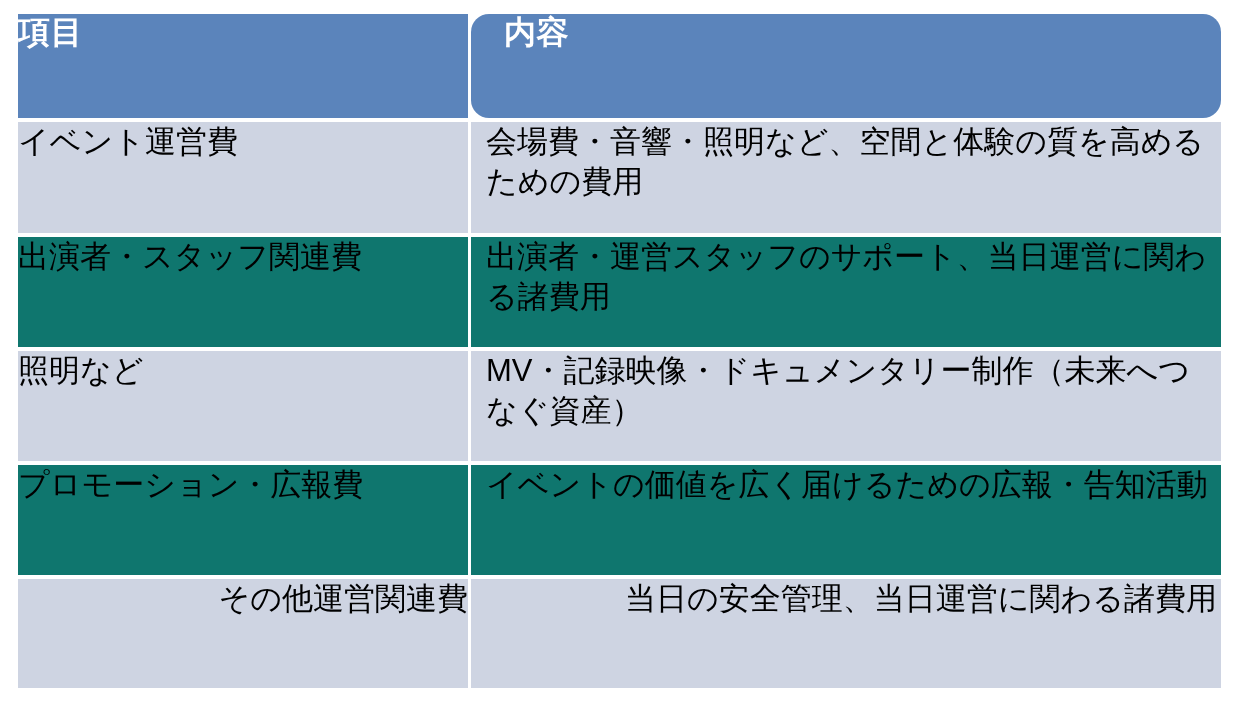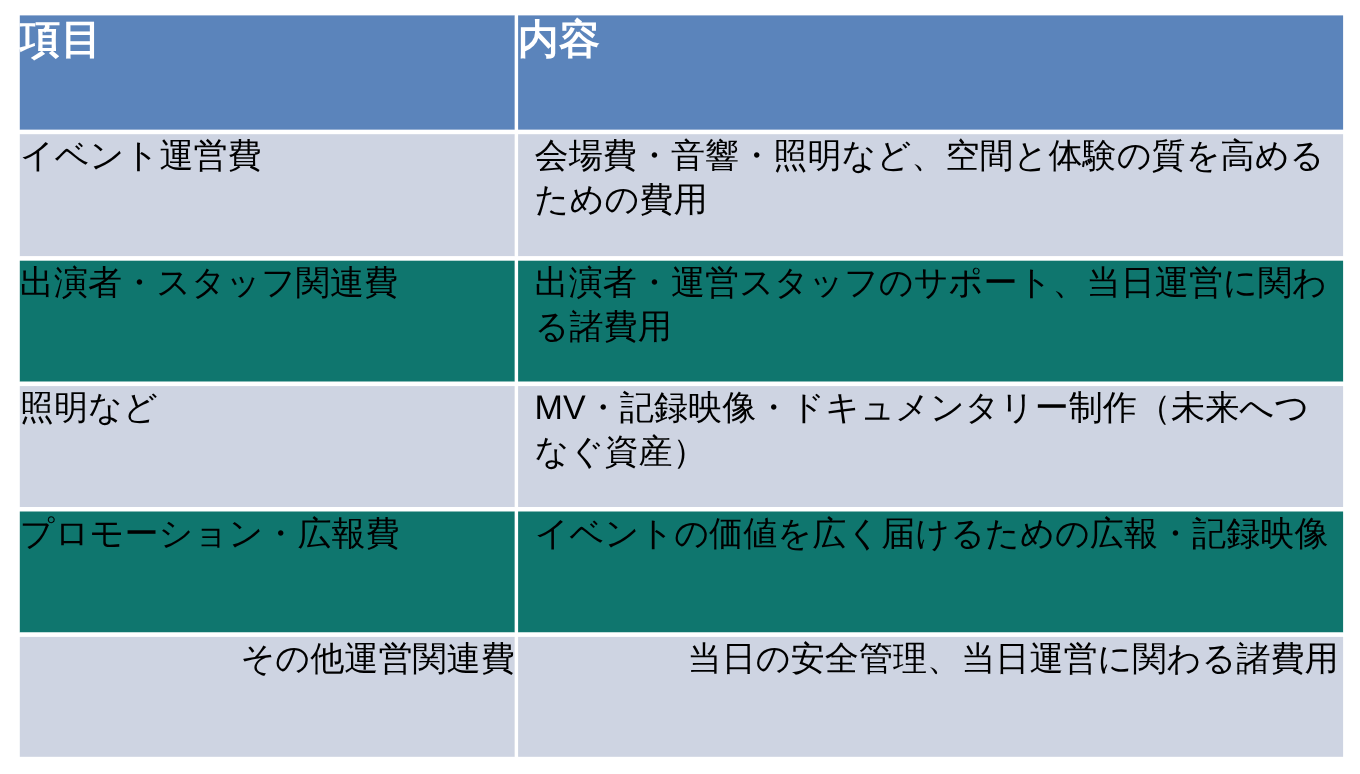--- a/index.html
+++ b/index.html
@@ -38,24 +38,24 @@
   }
 
   
   .hdr-cell {
     background: #5b84bb;
     height: 104px;
     box-sizing: border-box;
     padding: 12px 0 0 17px;
     text-align: left;
   }
-  .hdr-cell.desc { padding-left: 0; }
+  .hdr-cell.desc { padding-left: 33px; border-radius: 18px; }
   .hdr-text {
     color: #ffffff;
-    font-size: 37px;
+    font-size: 32px;
     font-weight: bold;
     line-height: 1.18;
     letter-spacing: 0.5px;
     display: block;
   }
   .gap-col {
     width: 3px;
     padding: 0;
     background: #ffffff;
   }
@@ -166,21 +166,21 @@
           <td></td>
           <td></td>
         </tr>
 
       <tr class="band-b r4">
         <td class="body-cell item">
           <span class="cell-text">プロモーション・広報費</span>
         </td>
         <td class="gap-col"></td>
         <td class="body-cell desc">
-          <span class="cell-text">イベントの価値を広く届けるための広報・記録映像</span>
+          <span class="cell-text">イベントの価値を広く届けるための広報・告知活動</span>
         </td>
       </tr>
 
       <tr class="row-gap">
           <td></td>
           <td></td>
           <td></td>
         </tr>
 
       <tr class="band-a r5">

